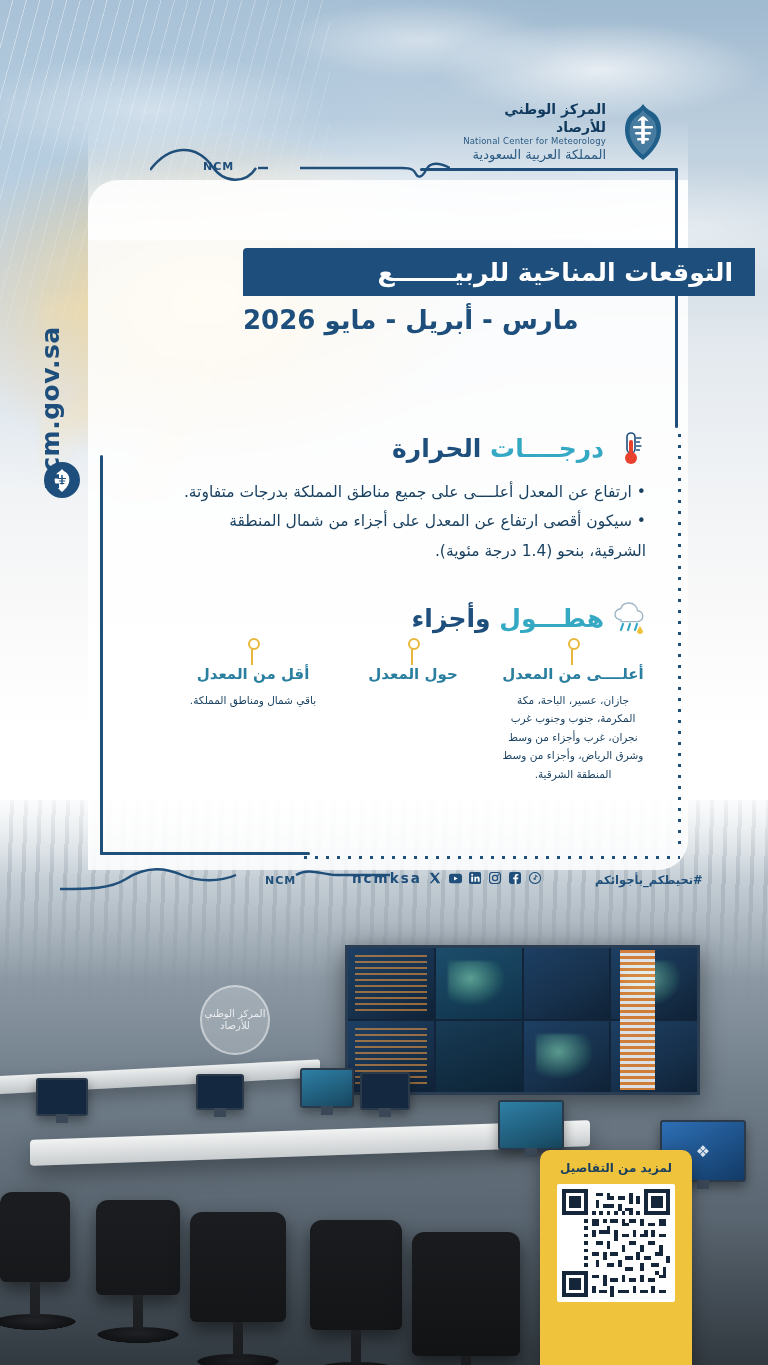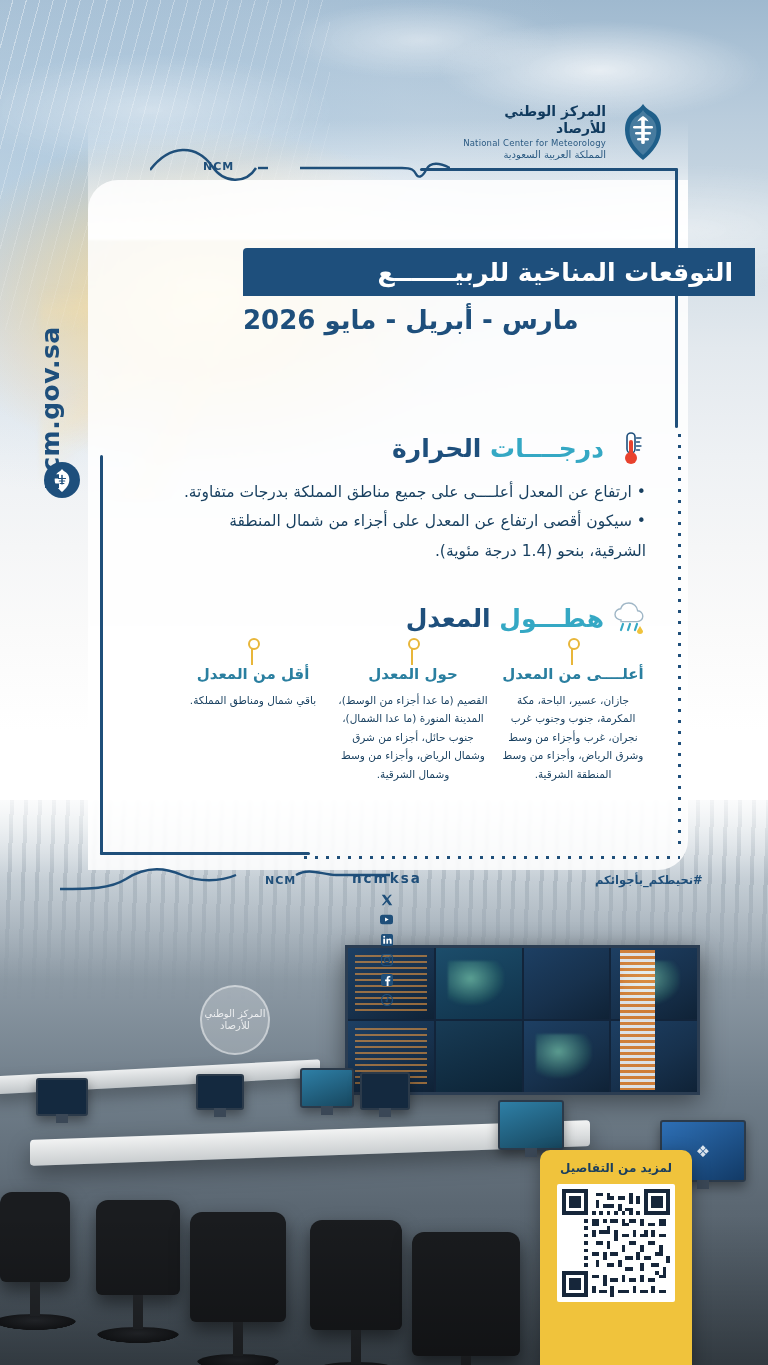--- a/index.html
+++ b/index.html
@@ -181,21 +181,21 @@
 
   
   .logo-wrap {
     position: absolute; left: 455px; top: 100px; width: 215px; height: 64px;
     display: flex; align-items: center; gap: 10px; direction: rtl;
   }
   .logo-mark { width: 54px; height: 60px; position: relative; flex: none; }
   .logo-text { text-align: right; color: #123a5e; line-height: 1.25; }
   .logo-ar { font-size: 14px; font-weight: bold; color: #103a5e; }
   .logo-en { font-size: 8.5px; letter-spacing: .2px; color: #2b5a82; }
-  .logo-sub { font-size: 10px; color: #2b5a82; }
+  .logo-sub { font-size: 13px; color: #2b5a82; }
 
   
   .squiggle-top { position: absolute; left: 150px; top: 140px; width: 300px; height: 60px; }
   .ncm-label-top {
     position: absolute; left: 203px; top: 160px; font-size: 11px; color: #1f4f7a;
     letter-spacing: 1px; font-weight: bold; direction: ltr;
   }
 
   
   .title-bar {
@@ -268,21 +268,21 @@
     text-align: center; color: #173f5f; font-size: 10.5px; line-height: 1.75;
   }
 
   
   .footer-wave { position: absolute; left: 60px; top: 845px; width: 330px; height: 60px; }
   .ncm-label-bot {
     position: absolute; left: 265px; top: 874px; font-size: 11px; color: #1f4f7a;
     letter-spacing: 1px; font-weight: bold; direction: ltr;
   }
   .social {
-    position: absolute; left: 352px; top: 870px; display: flex; align-items: center; gap: 7px; direction: ltr; flex-direction: column;
+    position: absolute; left: 352px; top: 870px; display: flex; align-items: center; gap: 7px; direction: ltr;
   }
   .handle { color: #1f4f7a; font-size: 13.5px; font-weight: bold; letter-spacing: 2px; }
   .soc-ico {
     width: 13px; height: 13px; color: #1f4f7a; display: inline-flex;
     align-items: center; justify-content: center; font-size: 10px;
   }
   .hashtag {
     position: absolute; left: 595px; top: 873px; color: #1f4f7a; font-size: 11.5px;
     font-weight: bold; direction: rtl;
   }
@@ -456,34 +456,33 @@
         <g stroke="#35a8c4" stroke-width="2.2" stroke-linecap="round">
           <line x1="13" y1="24" x2="11" y2="30"></line>
           <line x1="20" y1="24" x2="18" y2="30"></line>
           <line x1="27" y1="24" x2="25" y2="30"></line>
         </g>
         <path d="M30 26l3 5a3 3 0 1 1-6 0z" fill="#f0c33c"></path>
       </svg>
     </div>
     <div class="sec-title nowrap">
       <span class="accent">هطـــول</span>
-      <span>المعدل</span>
+      <span>وأجزاء</span>
     </div>
   </div>
 
   <div class="cols">
     <div class="col col-1">
       <div class="col-stem"></div>
       <div class="col-title">أعلــــى من المعدل</div>
       <div class="col-body">جازان، عسير، الباحة، مكة المكرمة، جنوب وجنوب غرب نجران، غرب وأجزاء من وسط وشرق الرياض، وأجزاء من وسط المنطقة الشرقية.</div>
     </div>
     <div class="col col-2">
       <div class="col-stem"></div>
       <div class="col-title">حول المعدل</div>
-      <div class="col-body">القصيم (ما عدا أجزاء من الوسط)، المدينة المنورة (ما عدا الشمال)، جنوب حائل، أجزاء من شرق وشمال الرياض، وأجزاء من وسط وشمال الشرقية.</div>
     </div>
     <div class="col col-3">
       <div class="col-stem"></div>
       <div class="col-title">أقل من المعدل</div>
       <div class="col-body">باقي شمال ومناطق المملكة.</div>
     </div>
   </div>
 
   <svg class="footer-wave" viewBox="0 0 330 60">
     <path d="M0 44 C 30 44, 50 44, 66 34 C 84 22, 104 22, 122 30 C 138 37, 160 37, 176 30" fill="none" stroke="#1f4f7a" stroke-width="2.4"></path>

